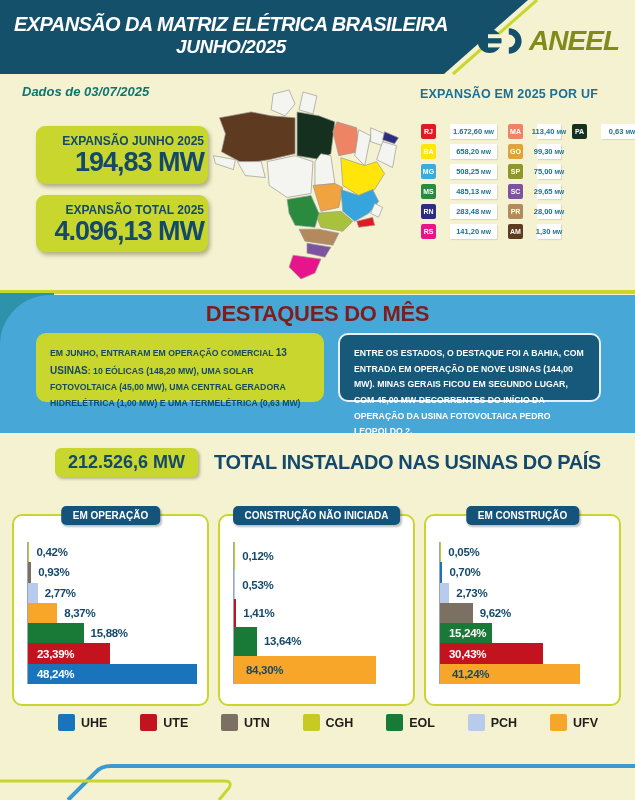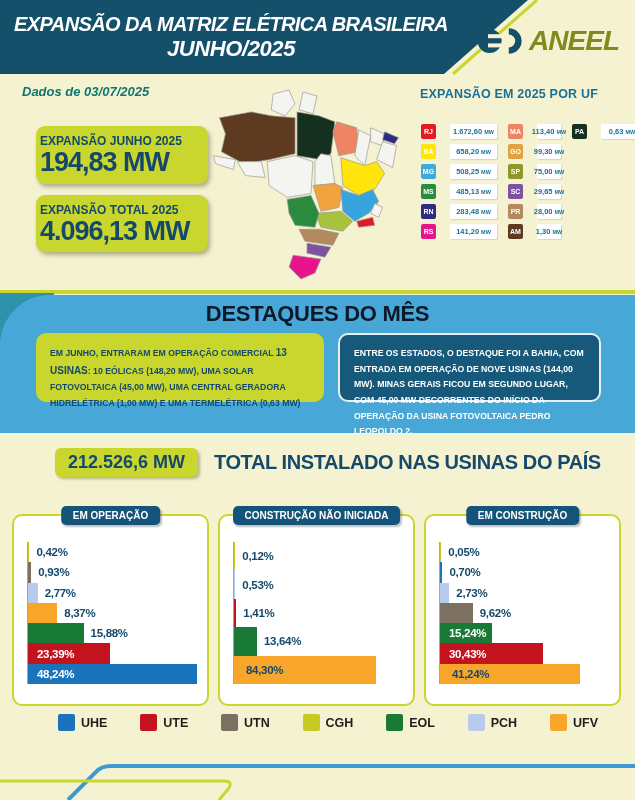--- a/index.html
+++ b/index.html
@@ -6,47 +6,47 @@
   html,body { background:#d8d8d8; }
   .page {
     position:relative; width:635px; height:800px; margin:0 auto;
     background:#f5f2d2; overflow:hidden;
     font-family:"Liberation Sans", sans-serif;
   }
   
   .hdr-svg { position:absolute; top:0; left:0; }
   .hdr-text { position:absolute; top:13px; left:12px; width:438px; text-align:center; color:#fff; font-style:italic; font-weight:bold; }
   .hdr-title { font-size:20px; letter-spacing:-0.6px; line-height:1.15; }
-  .hdr-sub { font-size:22px; letter-spacing:-0.4px; }
+  .hdr-sub { font-size:19px; letter-spacing:-0.4px; }
   .logo { position:absolute; top:24px; right:16px; display:flex; align-items:center; gap:5px; }
   .logo-text { color:#7f8c1d; font-size:28px; font-weight:bold; font-style:italic; letter-spacing:-1px; }
   
   .date-note { position:absolute; top:84px; left:22px; font-size:13px; font-weight:bold; font-style:italic; color:#0f766e; }
   .uf-title { position:absolute; top:87px; left:420px; font-size:12.5px; font-weight:bold; color:#1a6f96; letter-spacing:0.2px; }
   .sum-col { position:absolute; top:126px; left:36px; width:172px; }
-  .sum-box { background:#c9d62e; border-radius:9px; box-shadow:2px 3px 4px rgba(90,90,40,.45); text-align:left; padding:8px 4px 6px; margin-bottom:11px; }
+  .sum-box { background:#c9d62e; border-radius:9px; box-shadow:2px 3px 4px rgba(90,90,40,.45); text-align:right; padding:8px 4px 6px; margin-bottom:11px; }
   .sum-label { font-size:12px; font-weight:bold; color:#14496b; }
   .sum-value { font-size:27px; font-weight:bold; color:#14496b; letter-spacing:-1px; line-height:1.1; }
   
   .map-wrap { position:absolute; top:88px; left:204px; }
   
   .uf-grid { position:absolute; top:124px; left:421px; display:flex; gap:11px; }
   .uf-col { display:flex; flex-direction:column; gap:5px; }
   .uf-item { display:flex; align-items:center; }
   .uf-sq { width:15px; height:15px; border-radius:2px; color:#fff; font-size:7px; font-weight:bold; display:flex; align-items:center; justify-content:center; flex:none; }
   .uf-val { background:#fff; height:15px; margin-left:14px; border-radius:1px; display:flex; align-items:center; justify-content:center; font-size:7.5px; font-weight:bold; color:#1a6f96; box-shadow:1px 1px 1px rgba(0,0,0,.12); white-space:nowrap; }
   .uf-col1 .uf-val { width:47px; }
   .uf-col2 .uf-val { width:24px; }
   .uf-col3 .uf-val { width:42px; }
   .uf-val small { font-size:5.5px; margin-left:2px; }
   
   .band-line { position:absolute; top:290px; left:0; width:635px; height:4px; background:#c9d62e; }
   .band-wedge { position:absolute; top:293px; left:0; width:54px; height:58px; background:#2d93ab; }
   .band { position:absolute; top:295px; left:0; width:635px; height:138px; background:#47a8d8; border-top-left-radius:50px; }
-  .band-title { position:absolute; top:6px; left:0; width:100%; text-align:center; font-size:22px; font-weight:bold; color:#0f172a; letter-spacing:-0.3px; }
+  .band-title { position:absolute; top:6px; left:0; width:100%; text-align:center; font-size:22px; font-weight:bold; color:#7f1d1d; letter-spacing:-0.3px; }
   .hl-box { position:absolute; top:38px; height:69px; border-radius:10px; padding:11px 14px; font-size:8.7px; font-weight:bold; line-height:1.8; }
   .hl-left { left:36px; width:288px; background:#c9d62e; color:#14496b; }
   .hl-right { left:338px; width:263px; background:#17597a; color:#fff; border:2px solid #e8f0f5; }
   
   .total-box { position:absolute; top:448px; left:55px; background:#c9d62e; border-radius:6px; padding:4px 13px; font-size:18px; font-weight:bold; color:#14496b; box-shadow:2px 2px 3px rgba(90,90,40,.4); }
   .total-label { position:absolute; top:451px; left:214px; font-size:20px; font-weight:bold; color:#14496b; letter-spacing:-0.4px; }
   
   .charts { position:absolute; top:514px; left:12px; width:611px; display:flex; gap:9px; }
   .chart-card { position:relative; width:197px; height:192px; background:#fff; border:2px solid #c9d62e; border-radius:10px; }
   .chart-tab { position:absolute; top:-10px; left:50%; transform:translateX(-50%); background:#14537a; color:#fff; font-size:10px; font-weight:bold; padding:4px 12px; border-radius:5px; white-space:nowrap; box-shadow:1px 2px 2px rgba(0,0,0,.25); }

